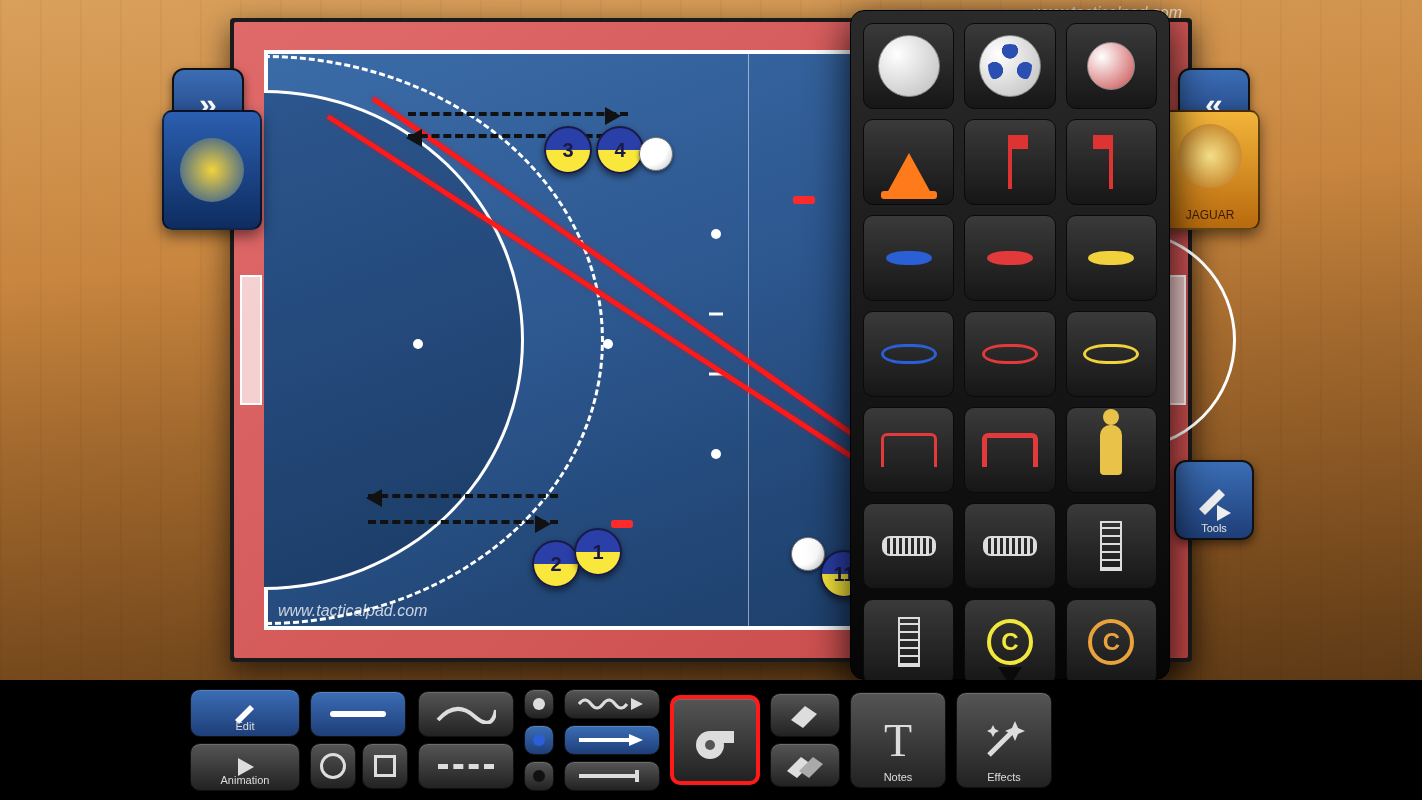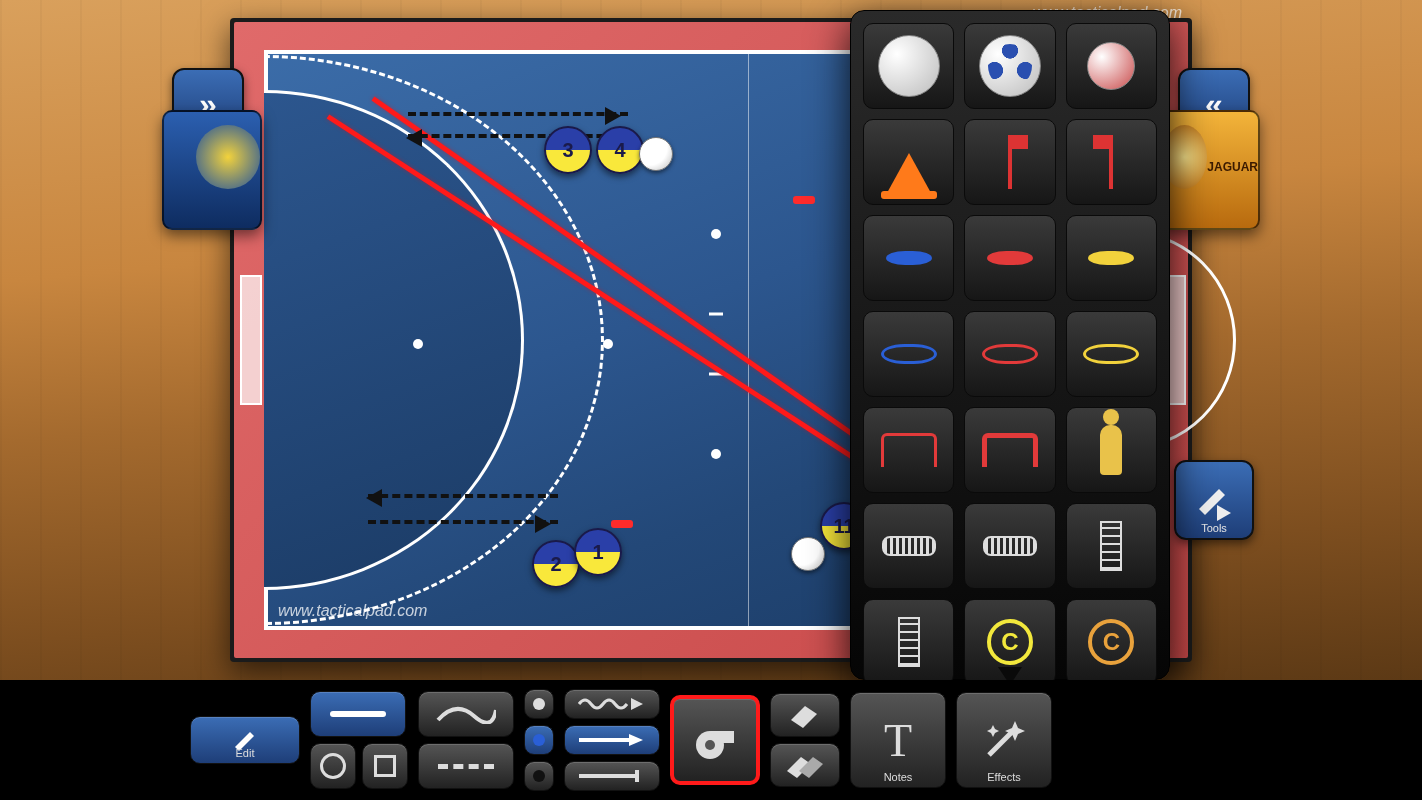--- a/index.html
+++ b/index.html
@@ -98,22 +98,22 @@
     border:2px solid #111; border-radius:12px;
     display:flex;align-items:center;justify-content:center;
     box-shadow:0 4px 10px rgba(0,0,0,.5);
   }
   .side-btn.gray{background:linear-gradient(180deg,#6e6e6e,#3a3a3a);}
   .side-btn .lbl{position:absolute; bottom:4px; color:#e5e5e5; font-size:11px;}
   .badge {
     position:absolute; width:100px; height:120px;
     border-radius:10px; border:2px solid rgba(0,0,0,.6);
     box-shadow:0 6px 14px rgba(0,0,0,.5);
-    display:flex;flex-direction:row;align-items:center;justify-content:flex-end;
-    font-size:12px;color:#fff;font-weight:bold;
+    display:flex;flex-direction:column;align-items:center;justify-content:flex-end;
+    font-size:12px;color:#fff;font-weight:normal;
     padding-bottom:6px;
   }
   .badge-left{left:162px;top:110px;background:linear-gradient(180deg,#2b5fb0,#0e2c60);}
   .badge-right{right:162px;top:110px;background:linear-gradient(180deg,#f3b43a,#b86a0e);}
   .crest{width:64px;height:64px;border-radius:50%;margin-bottom:20px;}
   
   .player {
     position:absolute; width:48px; height:48px; border-radius:50%;
     display:flex;align-items:center;justify-content:center;
     font-weight:bold; font-size:20px; color:#1a1a4a;
@@ -257,21 +257,21 @@
       </div>
     <div class="player" style="left:700px;top:96px">
         <span>6</span>
       </div>
     <div class="player" style="left:288px;top:510px">
         <span>2</span>
       </div>
     <div class="player" style="left:330px;top:498px">
         <span>1</span>
       </div>
-    <div class="player" style="left:576px;top:472px">
+    <div class="player" style="left:576px;top:520px">
         <span>11</span>
       </div>
     <div class="player" style="left:624px;top:510px">
         <span>7</span>
       </div>
 
     <div class="ball" style="left:388px;top:100px"></div>
     <div class="ball" style="left:540px;top:500px"></div>
     <div class="marker" style="left:536px;top:146px"></div>
     <div class="marker" style="left:354px;top:470px"></div>
@@ -370,20 +370,26 @@
   </div>
 </div>
 
 <div class="bottom-bar">
   <div class="col">
     <div class="btn blue" style="width:110px;height:48px">
       <svg width="26" height="26">
           <path d="M3 20 L18 5 l4 4 L7 24z" fill="#fff"></path>
         </svg>
       <span class="lbl">Edit</span>
+    </div>
+    <div class="btn" style="width:110px;height:48px">
+      <svg width="26" height="26">
+          <path d="M6 4 l16 9 -16 9z" fill="#ddd"></path>
+        </svg>
+      <span class="lbl">Animation</span>
     </div>
   </div>
 
   <div class="col">
     <div class="btn blue" style="width:96px;height:46px">
         <div style="width:56px;height:6px;background:#fff;border-radius:3px"></div>
       </div>
     <div class="row">
       <div class="btn" style="width:46px;height:46px">
           <div style="width:26px;height:26px;border:3px solid #ddd;border-radius:50%"></div>

